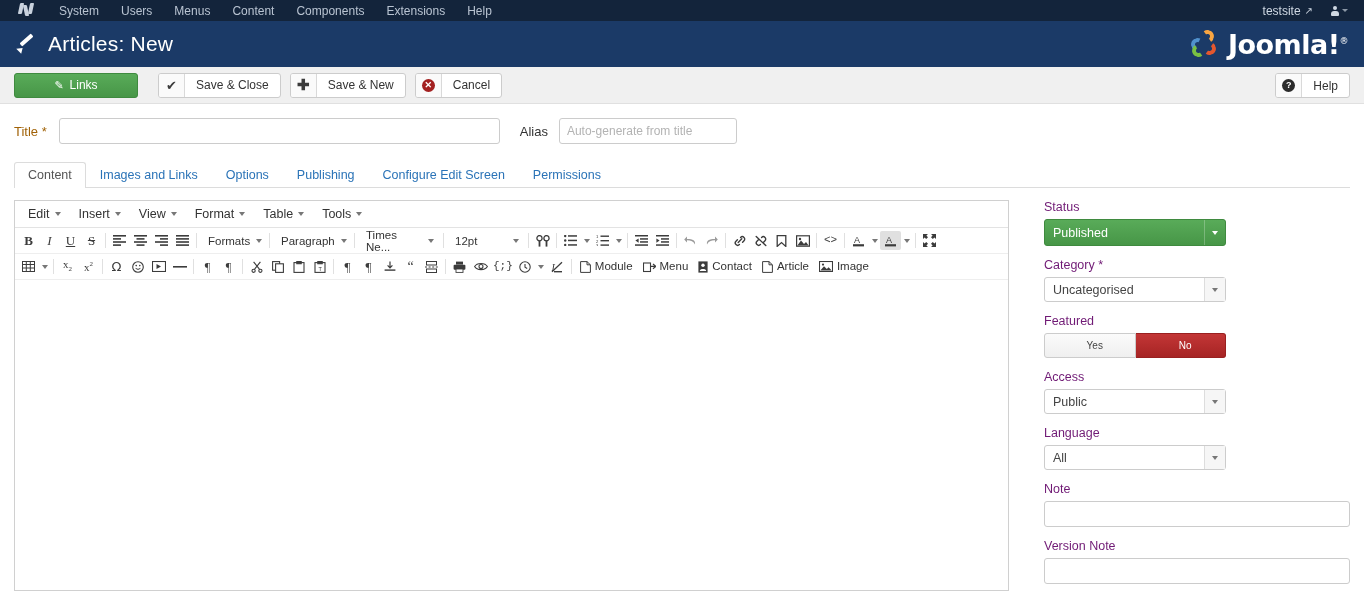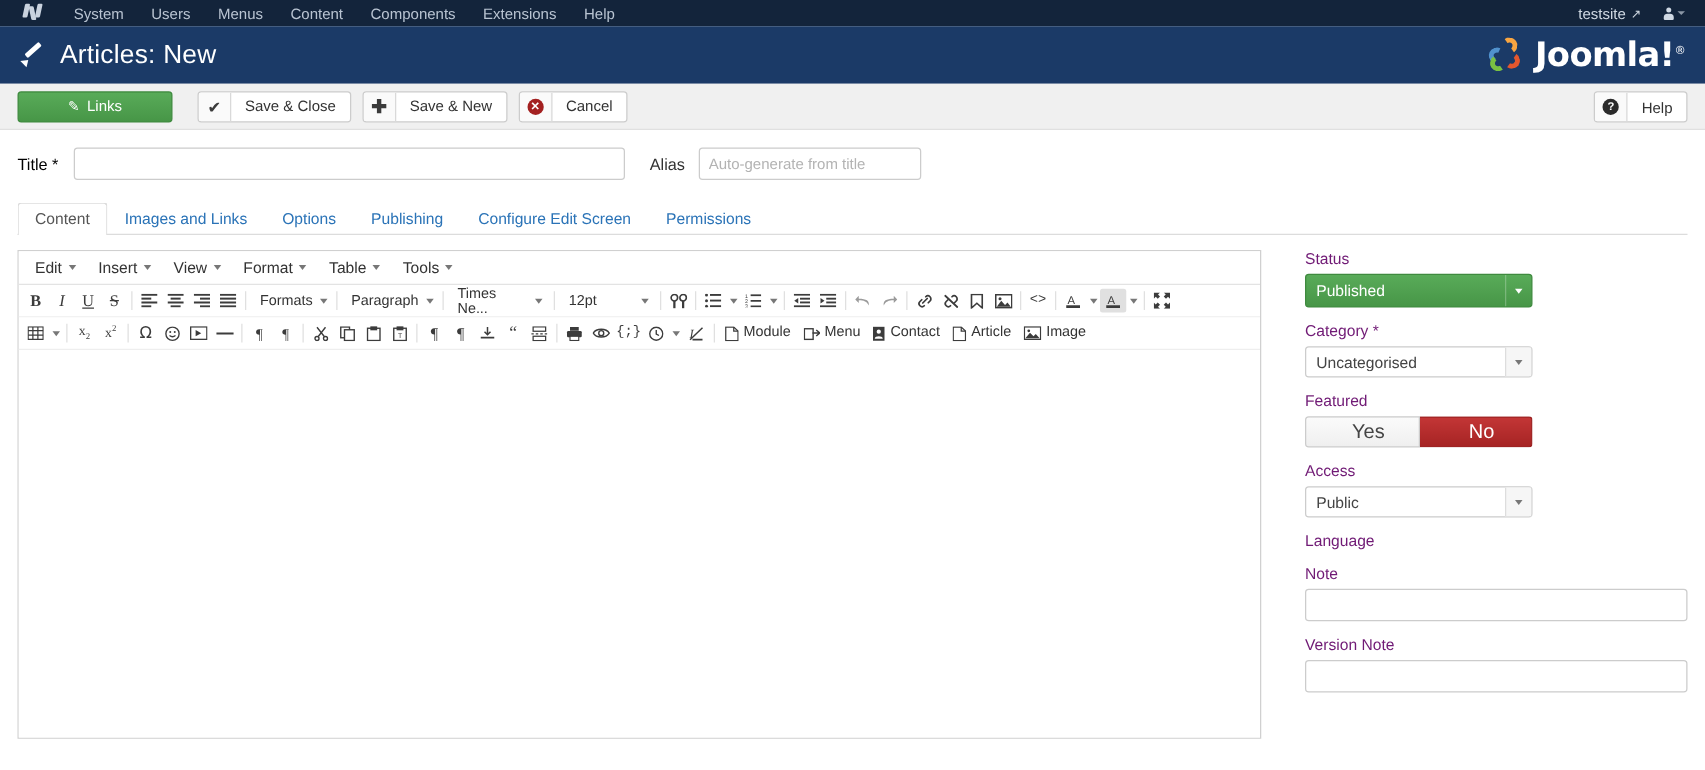--- a/index.html
+++ b/index.html
@@ -138,21 +138,21 @@
     display:inline-block; font-weight:bold;
   }
   .toolbar-right { position:absolute; right:14px; top:6px; }
   .toolbar-right .btn { margin-right:0; }
 
   
   .title-row {
     display:flex; align-items:center; padding:14px 0 10px 14px;
     background:#fff;
   }
-  .lbl-title { font-size:13px; color:#000000; margin-right:12px; }
+  .lbl-title { font-size:13px; color:#a16207; margin-right:12px; }
   .inp {
     border:1px solid #ccc; border-radius:3px; height:26px;
     background:#fff; font-size:12px; color:#0f766e; padding:0 7px;
     font-family:"Liberation Sans", sans-serif;
   }
   .inp::placeholder { color:#b3b3b3; }
   .inp-title { width:441px; margin-right:20px; }
   .lbl-alias { font-size:13px; color:#333; margin-right:11px; }
   .inp-alias { width:178px; }
 
@@ -238,21 +238,21 @@
     background:#4e9e4e; background-image:linear-gradient(#59ab59,#479647);
     border-color:#3f8a3f; color:#fff; height:27px;
   }
   .select.green .arrow-box { border-left:1px solid rgba(255,255,255,.25); background:transparent; }
   .select.green .arrow-box .caret { border-top-color:#fff; }
   .sel-w1 { width:182px; }
   .sel-w-status { width:182px; }
   .btn-group { display:flex; width:182px; height:25px; }
   .bgbtn {
     flex:1; display:flex; align-items:center; justify-content:center;
-    border:1px solid #ccc; font-size:16px; color:#444; cursor:pointer;
+    border:1px solid #ccc; font-size:10px; color:#444; cursor:pointer;
     background:#f4f4f4; background-image:linear-gradient(#fbfbfb,#efefef);padding-left:10px;
   }
   .bgbtn:first-child { border-radius:3px 0 0 3px; }
   .bgbtn:last-child { border-radius:0 3px 3px 0; border-left:none; }
   .bgbtn.on-no {
     background:#b32b2b; background-image:linear-gradient(#c33636,#a62424);
     border-color:#992020; color:#fff;
   }
   .inp-full { width:304px; }
   .inp-note { width:306px; }
@@ -832,20 +832,26 @@
       <div class="select sel-w1">
         <span class="val">Public</span>
         <span class="arrow-box">
             <span class="caret"></span>
           </span>
       </div>
     </div>
 
     <div class="fld">
       <label class="fld-label">Language</label>
+      <div class="select sel-w1">
+        <span class="val">All</span>
+        <span class="arrow-box">
+            <span class="caret"></span>
+          </span>
+      </div>
     </div>
 
 
     <div class="fld">
       <label class="fld-label">Note</label>
       <input class="inp inp-note" type="text" value="" placeholder="" style="">
     </div>
 
     <div class="fld">
       <label class="fld-label">Version Note</label>

